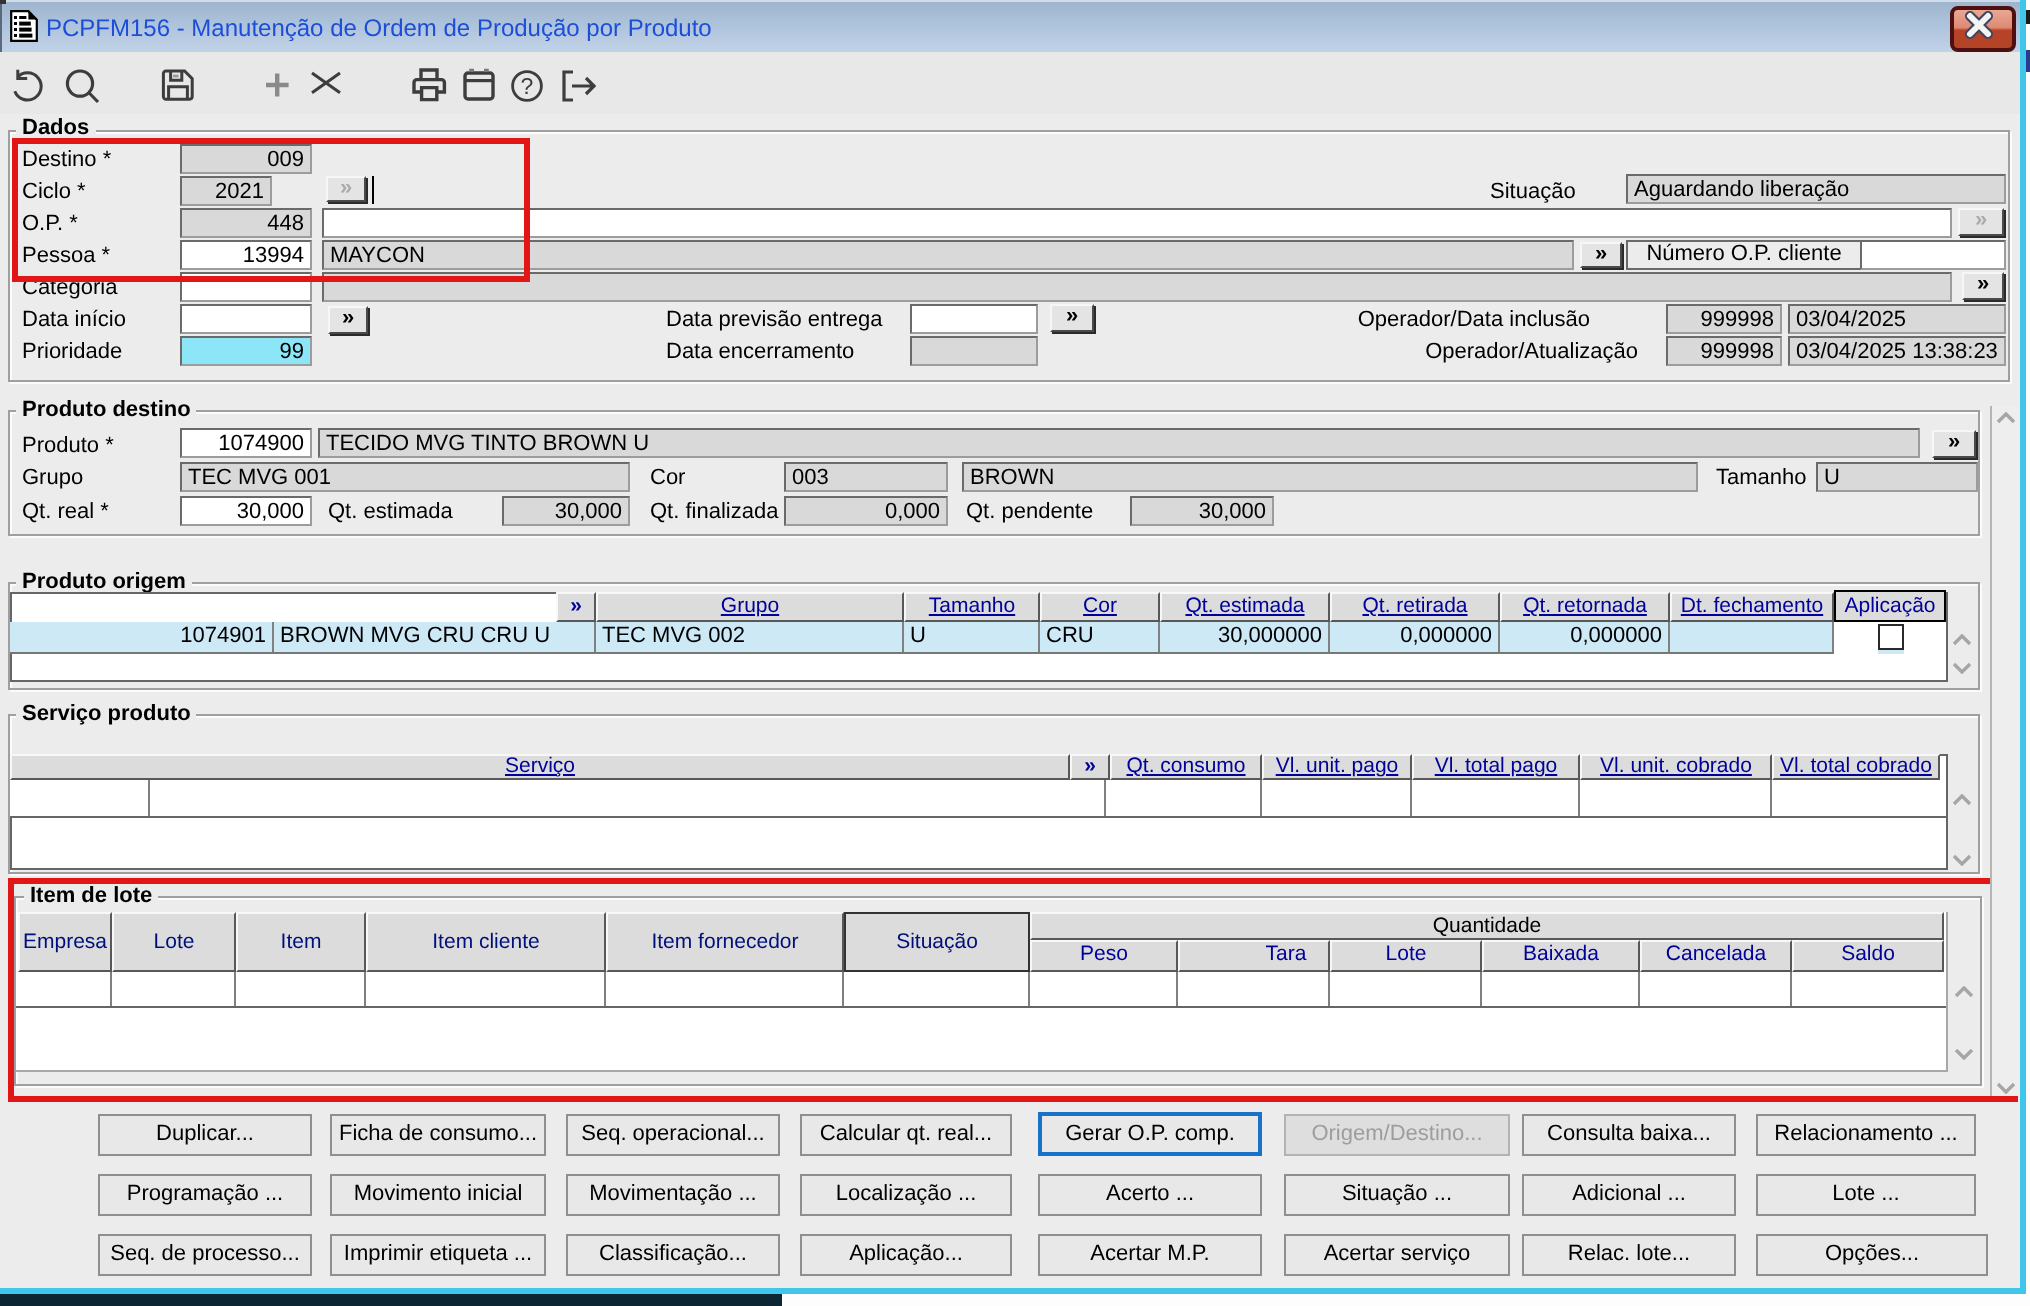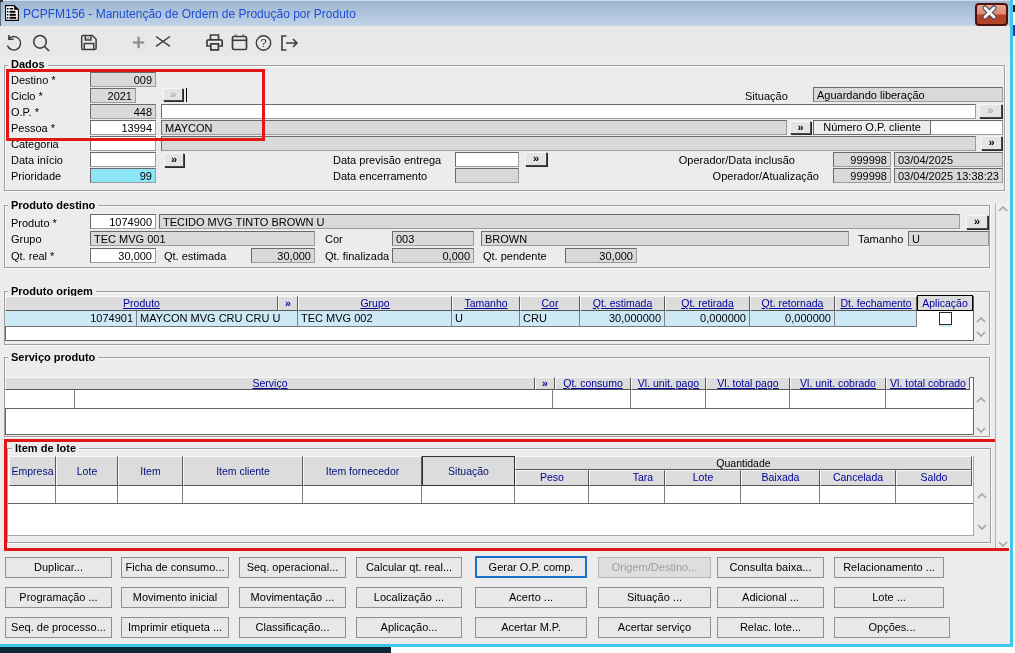--- a/index.html
+++ b/index.html
@@ -13,21 +13,21 @@
 .lblr{position:absolute;font-size:11px;line-height:13px;color:#000;white-space:nowrap;text-align:right;}
 .f{position:absolute;box-sizing:border-box;background:#d9d9d9;border:1px solid;border-color:#6a6a6a #9c9c9c #9c9c9c #6a6a6a;font-size:11px;line-height:12px;padding:1px 3px 0 3px;white-space:nowrap;overflow:hidden;}
 .fw{background:#ffffff;}
 .r{text-align:right;}
 .gb{position:absolute;box-sizing:border-box;border:1px solid #9f9f9f;box-shadow:inset 1px 1px 0 #fbfbfb,1px 1px 0 #fbfbfb;}
 .gbl{position:absolute;font-size:11px;font-weight:bold;background:#ececec;padding:0 3px;line-height:13px;white-space:nowrap;}
 .sbtn{position:absolute;box-sizing:border-box;background:#e4e4e4;border:1px solid;border-color:#f6f6f6 #4a4a4a #4a4a4a #f6f6f6;box-shadow:1px 1px 0 #2a2a2a;font-size:11px;font-weight:bold;text-align:center;line-height:11px;}
 .hdr{position:absolute;box-sizing:border-box;background:#dcdcdc;border:1px solid;border-color:#f8f8f8 #585858 #585858 #f8f8f8;font-size:10.5px;color:#00009b;text-align:center;line-height:13px;white-space:nowrap;overflow:hidden;letter-spacing:0px;}
 .hdru{text-decoration:underline;}
 .cell{position:absolute;box-sizing:border-box;border-right:1px solid #808080;font-size:11px;line-height:14px;padding:0 3px;white-space:nowrap;overflow:hidden;}
-.btn{position:absolute;box-sizing:border-box;height:21px;background:#e9e8e8;border:1px solid #8f8f8f;font-size:11px;text-align:center;line-height:19px;white-space:nowrap;color:#000;}
+.btn{position:absolute;box-sizing:border-box;height:21px;background:#e9e8e8;border:1px solid #8f8f8f;font-size:11px;text-align:center;line-height:19px;white-space:nowrap;color:#000;margin-left:44px;}
 .red{position:absolute;box-sizing:border-box;border:3px solid #e11717;}
 svg{position:absolute;}
 </style></head>
 <body>
 <div id="stage">
   <div id="win">
     <div id="titlebar"></div>
     <div id="titletext">PCPFM156 - Manutenção de Ordem de Produção por Produto</div>
     <div id="toolbar"></div>
 
@@ -140,35 +140,34 @@
     <div class="lbl" style="left:164px;top:250px;">Qt. estimada</div>
     <div class="f r" style="left:251px;top:248px;width:64px;height:15px;">30,000</div>
     <div class="lbl" style="left:325px;top:250px;">Qt. finalizada</div>
     <div class="f r" style="left:392px;top:248px;width:82px;height:15px;">0,000</div>
     <div class="lbl" style="left:483px;top:250px;">Qt. pendente</div>
     <div class="f r" style="left:565px;top:248px;width:72px;height:15px;">30,000</div>
 
     <div class="gb" style="left:4px;top:291px;width:986px;height:54px;"></div>
     <div class="gbl" style="left:8px;top:285px;">Produto origem</div>
     <div class="ab" style="left:5px;top:296px;width:969px;height:45px;background:#fff;border:1px solid #666;box-sizing:border-box;"></div>
-    <div class="hdr hdru" style="left:5px;top:296px;width:273px;height:15px;">Produto</div>
     <div class="hdr" style="left:278px;top:296px;width:20px;height:15px;font-weight:bold;">»</div>
     <div class="hdr hdru" style="left:298px;top:296px;width:154px;height:15px;">Grupo</div>
     <div class="hdr hdru" style="left:452px;top:296px;width:68px;height:15px;">Tamanho</div>
     <div class="hdr hdru" style="left:520px;top:296px;width:60px;height:15px;">Cor</div>
     <div class="hdr hdru" style="left:580px;top:296px;width:85px;height:15px;">Qt. estimada</div>
     <div class="hdr hdru" style="left:665px;top:296px;width:85px;height:15px;">Qt. retirada</div>
     <div class="hdr hdru" style="left:750px;top:296px;width:85px;height:15px;">Qt. retornada</div>
     <div class="hdr hdru" style="left:835px;top:296px;width:82px;height:15px;">Dt. fechamento</div>
     <div class="hdr" style="left:917px;top:295px;width:56px;height:16px;border:1px solid #000;line-height:14px;">Aplicação</div>
     <div class="ab" style="left:5px;top:311px;width:912px;height:16px;background:#cde9f6;border-bottom:1px solid #777;box-sizing:border-box;"></div>
     <div class="ab" style="left:917px;top:311px;width:56px;height:16px;background:#fff;"></div>
     <div class="ab" style="left:939px;top:325px;width:13px;height:2px;background:#cde9f6;"></div>
     <div class="cell r" style="left:5px;top:311px;width:132px;height:15px;">1074901</div>
-    <div class="cell" style="left:137px;top:311px;width:161px;height:15px;">MAYCON MVG CRU CRU U</div>
+    <div class="cell" style="left:137px;top:311px;width:161px;height:15px;">BROWN MVG CRU CRU U</div>
     <div class="cell" style="left:298px;top:311px;width:154px;height:15px;">TEC MVG 002</div>
     <div class="cell" style="left:452px;top:311px;width:68px;height:15px;">U</div>
     <div class="cell" style="left:520px;top:311px;width:60px;height:15px;">CRU</div>
     <div class="cell r" style="left:580px;top:311px;width:85px;height:15px;">30,000000</div>
     <div class="cell r" style="left:665px;top:311px;width:85px;height:15px;">0,000000</div>
     <div class="cell r" style="left:750px;top:311px;width:85px;height:15px;">0,000000</div>
     <div class="cell" style="left:835px;top:311px;width:82px;height:15px;"></div>
     <div class="ab" style="left:939px;top:312px;width:13px;height:13px;background:#fff;border:1.5px solid #2a2a2a;box-sizing:border-box;"></div>
     <svg class="ab" style="left:976px;top:317px" width="10" height="6" viewBox="0 0 10 6">
         <polyline points="1,5 5,1 9,5" fill="none" stroke="#a6a6a6" stroke-width="1.7"></polyline>

